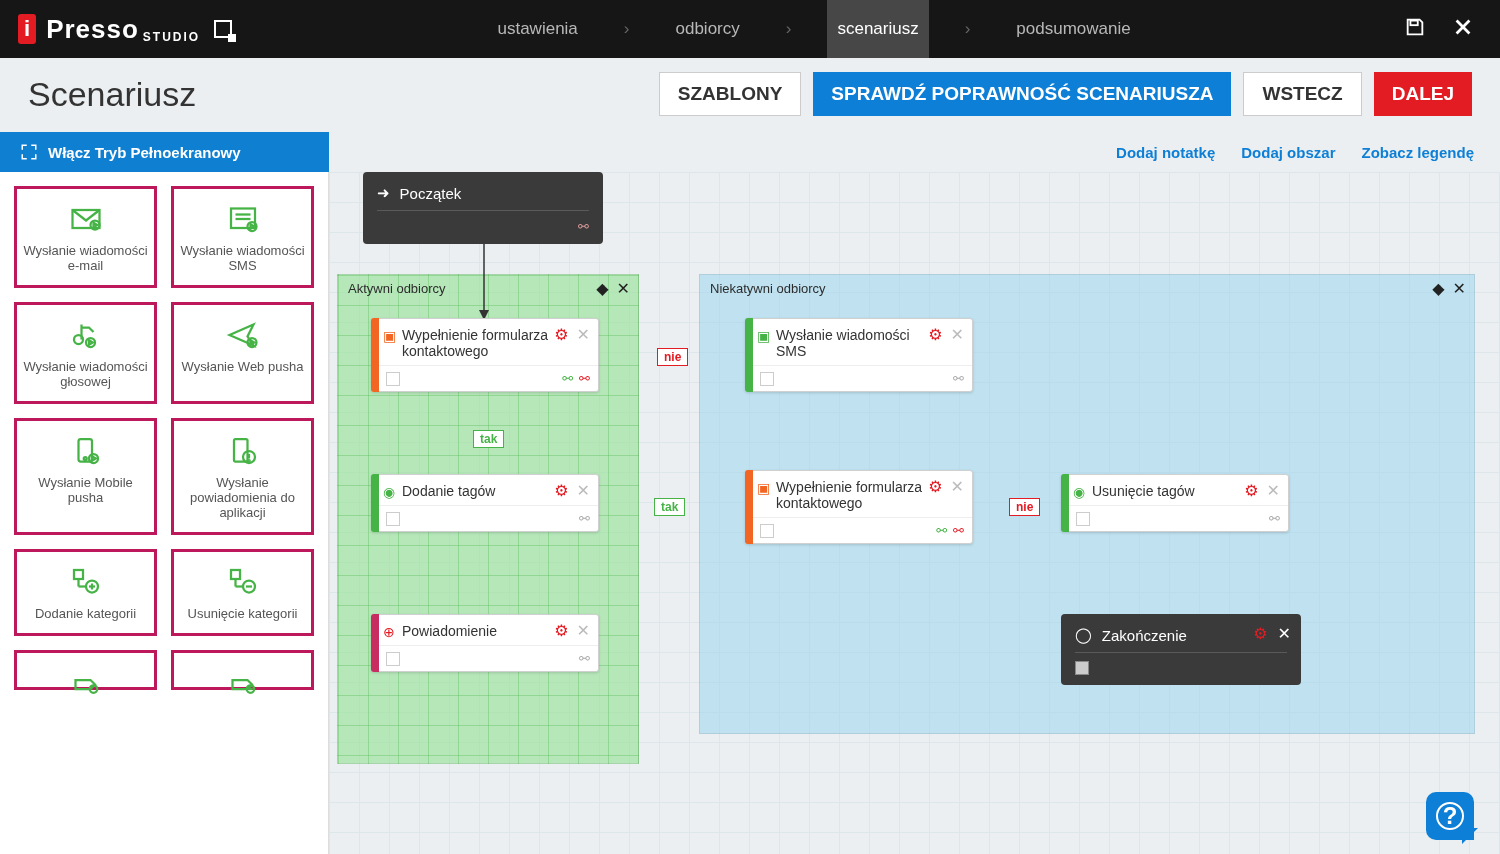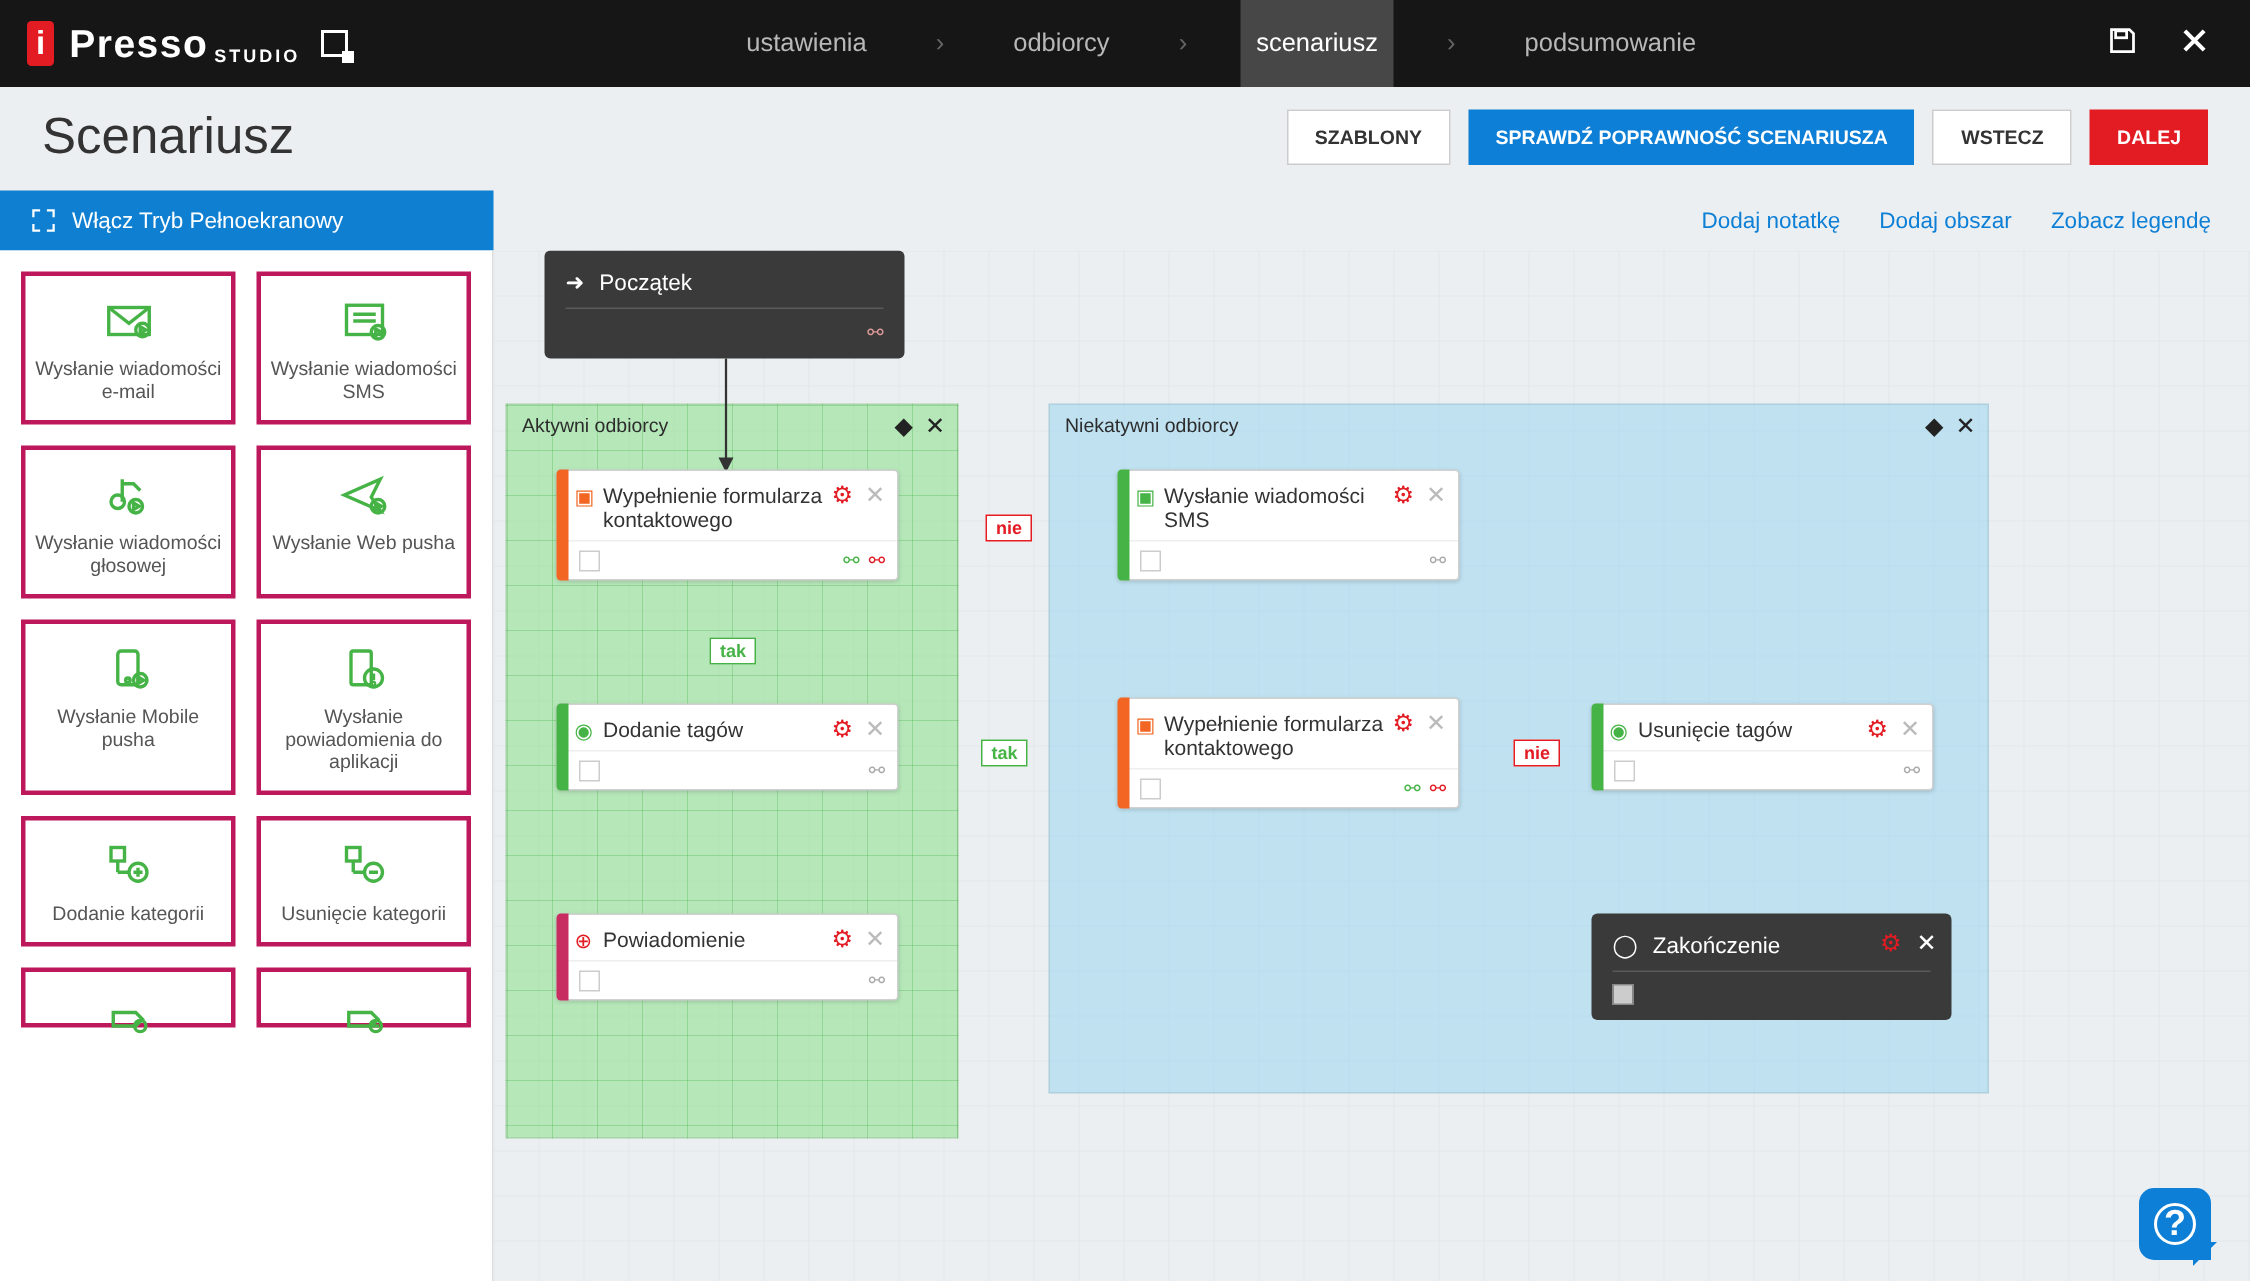--- a/index.html
+++ b/index.html
@@ -32,26 +32,26 @@
   .breadcrumbs{flex:1;display:flex;align-items:center;justify-content:center;gap:36px;height:100%;}
   .crumb{color:#b8b8b8;padding:0 10px;height:100%;display:flex;align-items:center;}
   .crumb.active{background:#474747;color:#fff;}
   .chev{color:#666;}
   .topicons{display:flex;align-items:center;gap:26px;padding:0 26px;}
   .topicons svg{width:22px;height:22px;fill:#fff;}
   
   .header{display:flex;align-items:center;justify-content:space-between;padding:14px 28px 0 28px;}
   .header h1{margin:0;font-weight:400;color:#333;font-size:34px;}
   .header .btns{display:flex;gap:12px;}
-  .btn{padding:10px 18px;font-size:13px;font-weight:600;border:none;cursor:pointer;text-transform:uppercase;}
+  .btn{padding:10px 18px;font-size:19px;font-weight:600;border:none;cursor:pointer;text-transform:uppercase;}
   .btn.light{background:#fff;color:#333;border:1px solid #ccc;}
   .btn.blue{background:var(--blue);color:#fff;}
   .btn.red{background:var(--red);color:#fff;}
   
-  .toolbar{display:flex;align-items:stretch;margin-top:16px;height:40px;}
+  .toolbar{display:flex;align-items:stretch;margin-top:16px;height:40px;font-weight:bold;}
   .fullscreen{background:var(--blue2);color:#fff;display:flex;align-items:center;gap:10px;padding:0 20px;width:329px;font-size:15px;}
   .fullscreen svg{width:18px;height:18px;fill:#fff;}
   .t-links{flex:1;display:flex;align-items:center;justify-content:flex-end;gap:26px;padding-right:26px;}
   .t-links a{color:var(--blue);font-size:15px;text-decoration:none;text-align:right;}
   
   .main{display:flex;height:calc(100% - 58px - 62px - 40px);}
   .sidebar{width:329px;background:#fff;display:flex;flex-direction:column;border-right:1px solid #ddd;}
   .tabs{display:flex;height:44px;}
   .tab{flex:1;display:flex;align-items:center;justify-content:center;font-size:15px;color:#666;background:#e6e6e6;border-bottom:1px solid #ddd;cursor:pointer;}
   .tab.active{background:#fff;color:var(--red);border-bottom:none;}
@@ -262,21 +262,21 @@
       <div class="grid"></div>
 
       <div class="area green" style="left:8px;top:102px;width:302px;height:490px;">
         <span class="title">Aktywni odbiorcy</span>
         <div class="actions">
             <span>◆</span>
             <span>✕</span>
           </div>
       </div>
 
-      <div class="area blue" style="left:370px;top:102px;width:627px;height:460px;text-align:center;">
+      <div class="area blue" style="left:370px;top:102px;width:776px;height:460px;text-align:center;">
         <span class="title">Niekatywni odbiorcy</span>
         <div class="actions">
             <span>◆</span>
             <span>✕</span>
           </div>
       </div>
 
       <svg class="arrows">
 
         <line x1="155" y1="72" x2="155" y2="142"></line>

